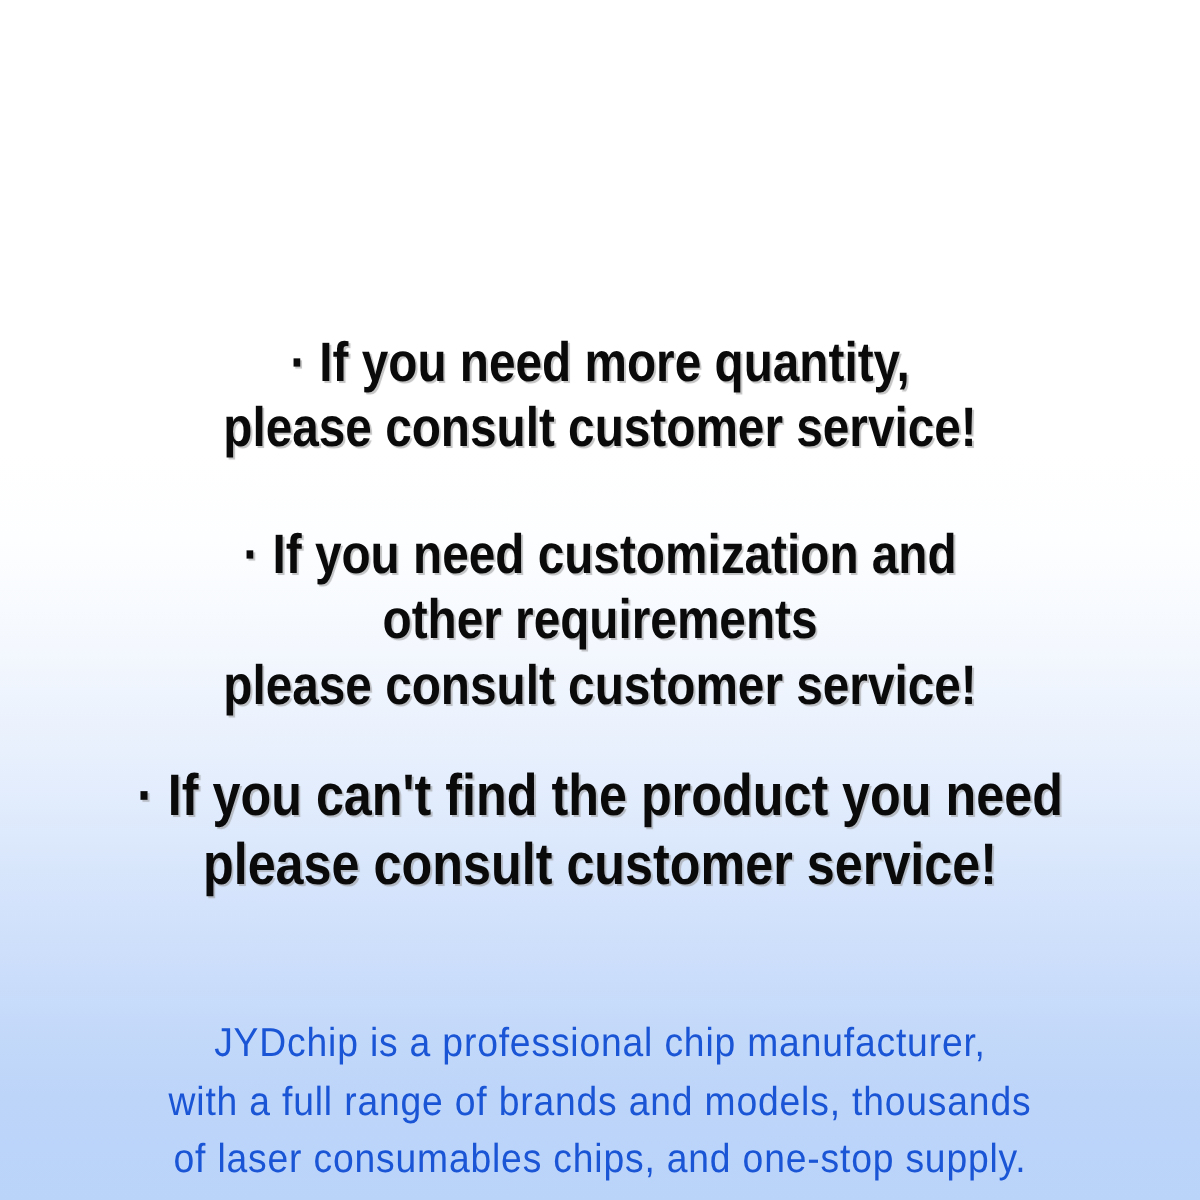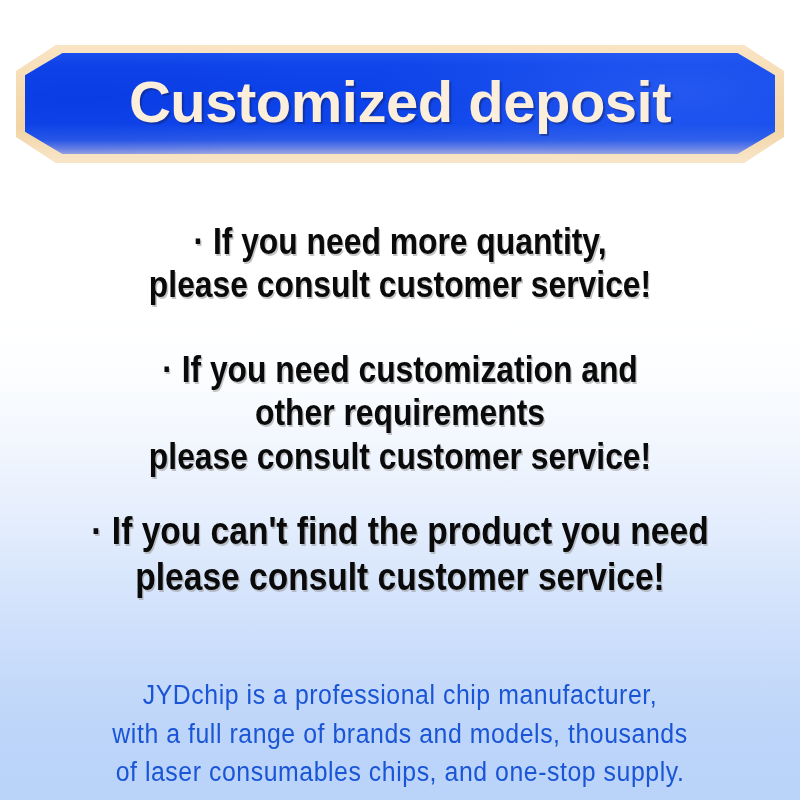--- a/index.html
+++ b/index.html
@@ -144,27 +144,20 @@
     white-space: nowrap;
     transform: scaleX(0.92);
   }
   #footer-note .ln { display: block; }
 </style>
 </head>
 <body>
 
 <div id="page">
 
-  <div id="banner-wrap">
-    <div class="banner-outer"></div>
-    <div class="banner-inner">
-      <div class="banner-sheen"></div>
-    </div>
-    <div id="banner-title">Customized deposit</div>
-  </div>
 
   <div class="para" id="para-1">
     <span class="ln">· If you need more quantity,</span>
     <span class="ln">please consult customer service!</span>
   </div>
 
   <div class="para" id="para-2">
     <span class="ln">· If you need customization and</span>
     <span class="ln">other requirements</span>
     <span class="ln">please consult customer service!</span>

